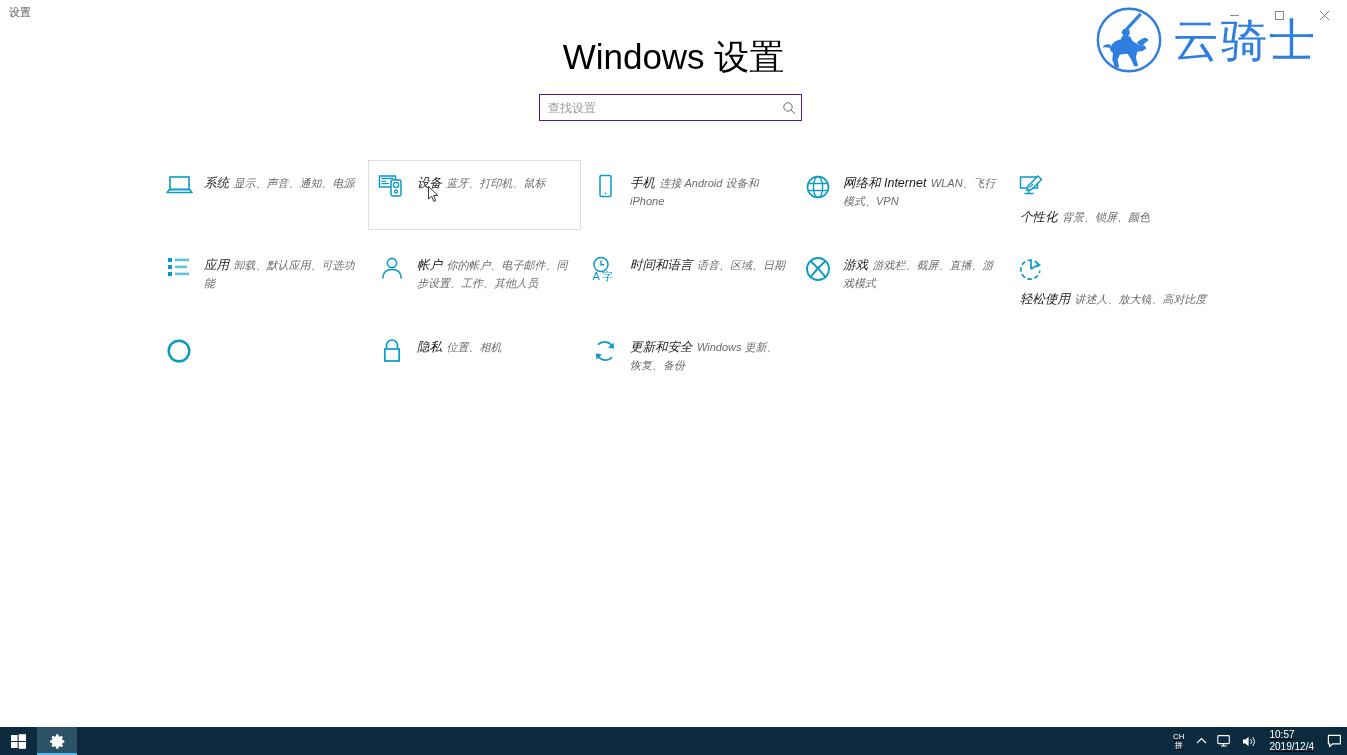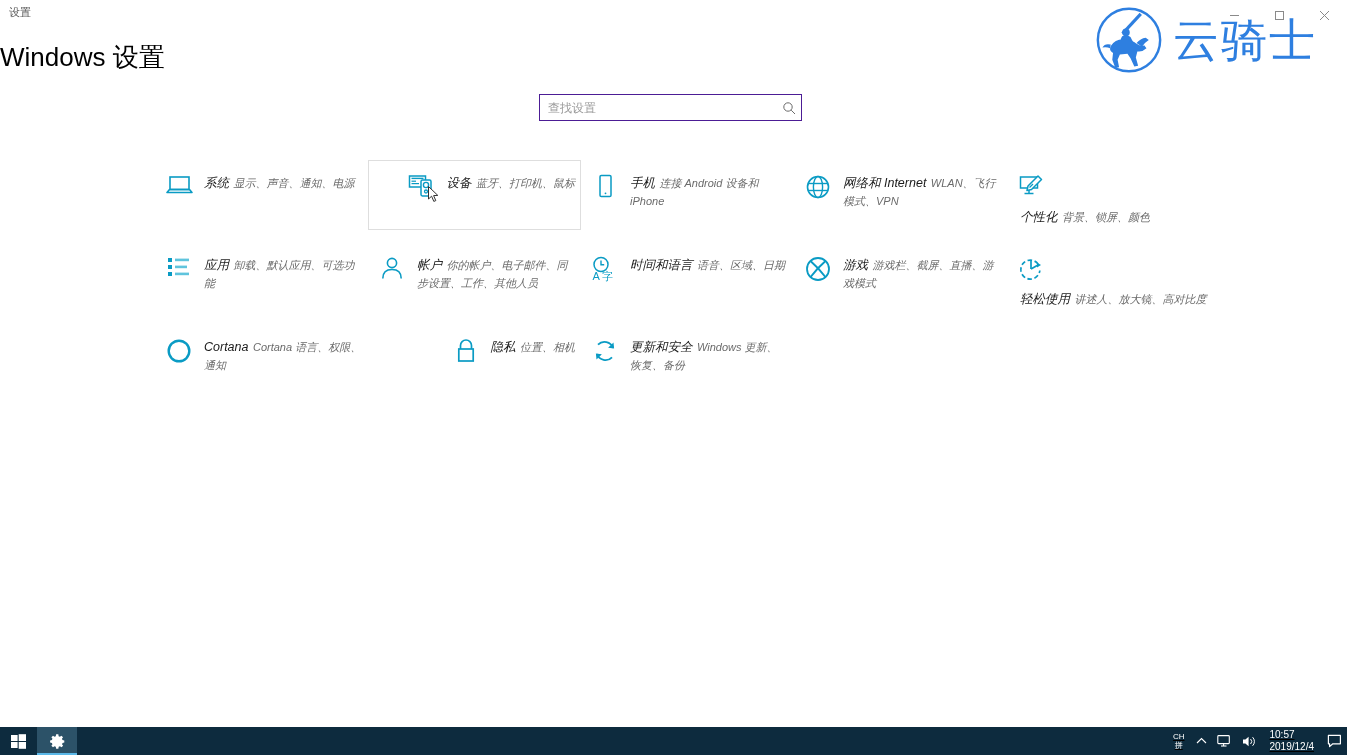--- a/index.html
+++ b/index.html
@@ -55,21 +55,22 @@
     font-weight: 400;
     color: #2e7fe0;
     line-height: 1;
     letter-spacing: 2px;
     white-space: nowrap;
   }
 
   
   .page-title {
     position: absolute; top: 42px; left: 0; width: 100%;
-    font-size: 26px;
+    text-align: center;
+    font-size: 35px;
     font-weight: 300;
     color: #000000;
     line-height: 30px;
   }
   .search-wrap {
     position: absolute;
     left: 539px; top: 94px;
     width: 263px; height: 27px;
   }
   .search-box {
@@ -139,21 +140,21 @@
   }
 
   
   .row-1 { height: 82px; }
   .row-2 { height: 82px; }
   .row-3 { height: 70px; }
   .row-2 .tile, .row-3 .tile { padding-top: 12px; }
 
   
   .tile.pos-0 { margin-left: 0px; }
-  .tile.pos-1 { margin-left: 0px; justify-content: flex-end; }
+  .tile.pos-1 { margin-left: 0px; }
   .tile.pos-2 { margin-left: 0px; }
   .tile.pos-3 { margin-left: 0px; }
   .tile.pos-4 { margin-left: 0px; flex-direction: column; }
 
   
   .taskbar {
     position: absolute; left: 0; bottom: 0;
     width: 1347px; height: 28px;
     background: #0d2b3e;
     display: flex; align-items: center; text-decoration: underline;
@@ -431,24 +432,20 @@
     </div>
 
     <div class="tile-row row-3">
 
       <div class="tile pos-0">
         <span class="tile-icon">
           <svg width="26" height="26" viewBox="0 0 26 26">
             <circle cx="13" cy="13" r="10.3" fill="none" stroke="#0a9bc4" stroke-width="2.4"></circle>
           </svg>
         </span>
-        <span class="tile-body">
-          <span class="tile-title">Cortana</span>
-          <span class="tile-desc">Cortana 语言、权限、通知</span>
-        </span>
       </div>
 
       <div class="tile pos-1">
         <span class="tile-icon">
           <svg width="22" height="26" viewBox="0 0 22 26">
             <path d="M5.5 11 v-3.5 a5.5 5.5 0 0 1 11 0 v3.5" fill="none" stroke="#0a9bc4" stroke-width="1.7"></path>
             <rect x="3.8" y="11" width="14.4" height="12" fill="none" stroke="#0a9bc4" stroke-width="1.7"></rect>
           </svg>
         </span>
         <span class="tile-body">

